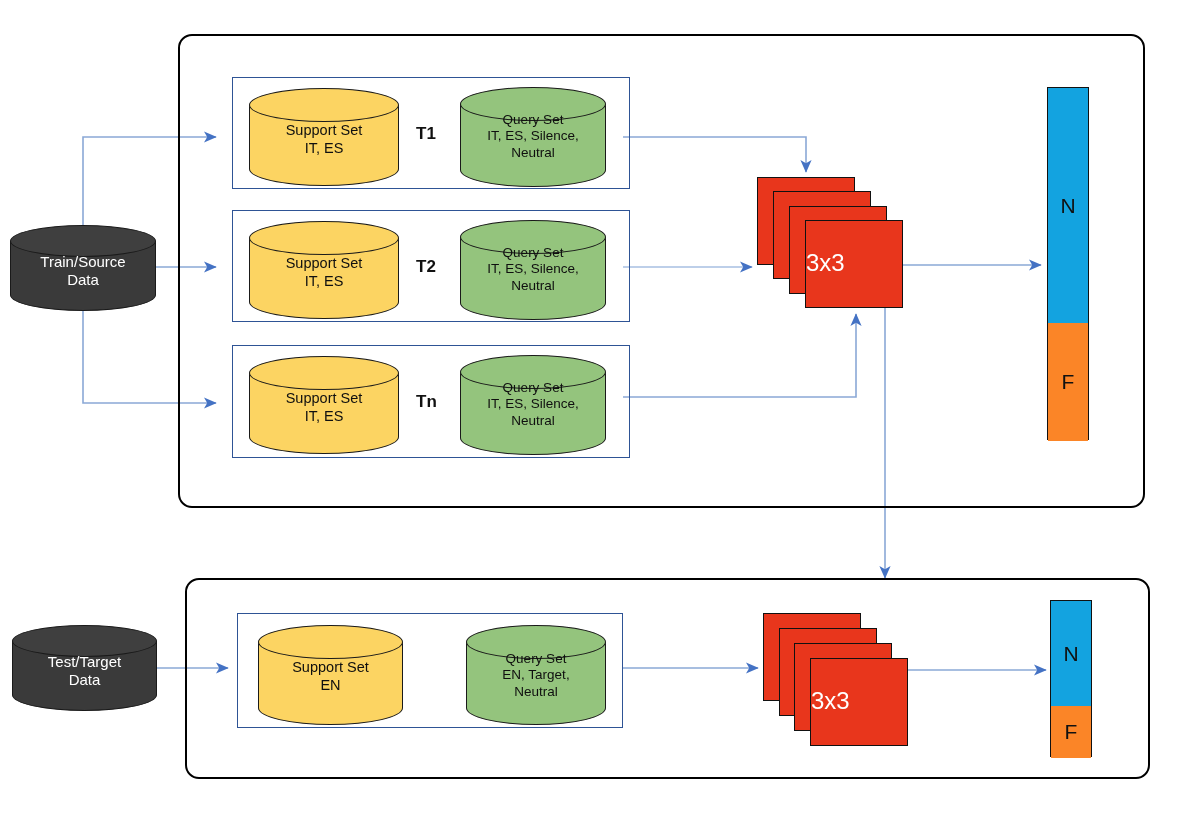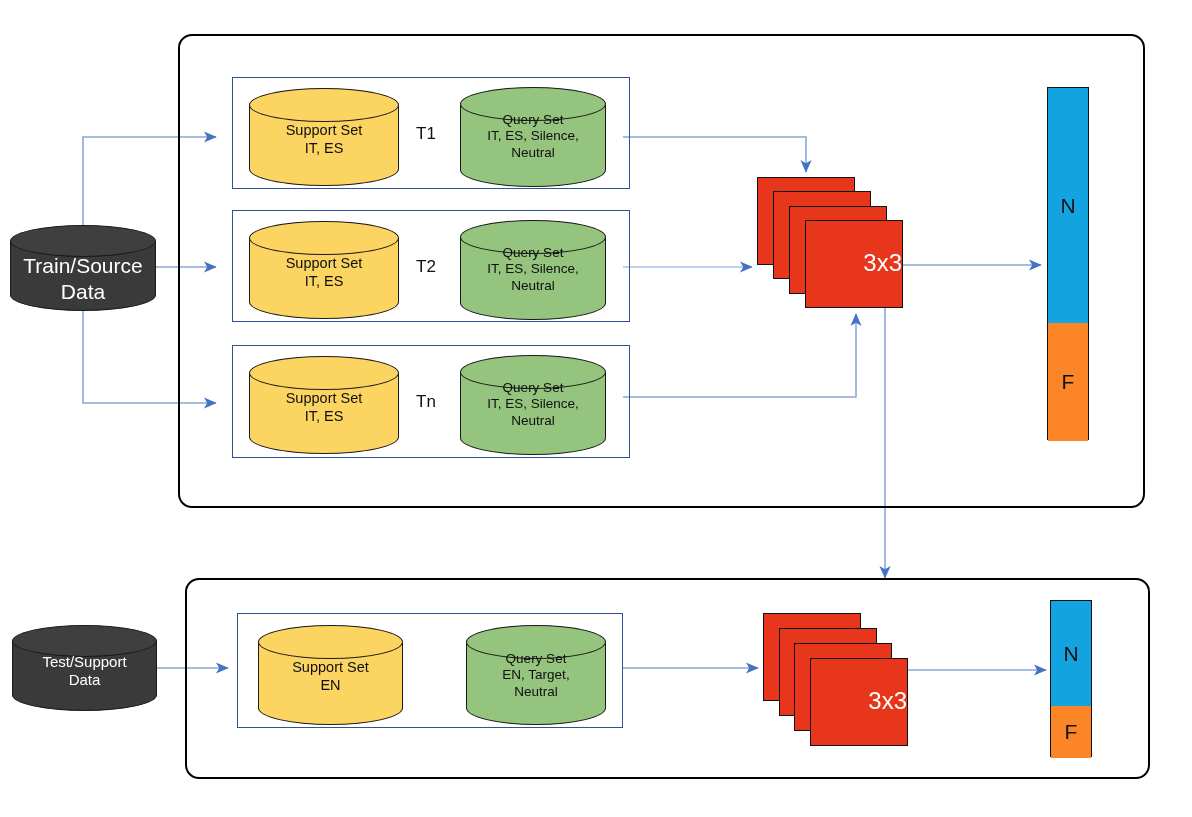--- a/index.html
+++ b/index.html
@@ -75,37 +75,37 @@
   .cyl.dark .body { background: #3a3a3a; }
   .cyl.dark .top-ell { background: #3f3f3f; }
   .cyl.dark .bot-ell { background: #3a3a3a; }
   .cyl.dark .label { color: #ffffff; }
   .cyl .label { color: #0f0f0f; }
 
   
   .task-id {
     position: absolute;
     font-size: 17px;
-    font-weight: normal;
+    font-weight: bold;
     color: #111111;
     font-family: "Liberation Sans", sans-serif;
   }
   
   .conv-sq {
     position: absolute;
     background: #e8361c;
     border: 1.5px solid #111111;
     box-sizing: border-box;
   }
   .conv-sq .kernel-label {
     position: absolute;
     left: 0; right: 0;
     top: 50%;
     transform: translateY(-52%);
-    text-align: right;
+    text-align: left;
     color: #ffffff;
     font-size: 24px;
     font-family: "Liberation Sans", sans-serif;
   }
   
   .cls-bar {
     position: absolute;
     box-sizing: border-box;
     border: 1.6px solid #111111;
   }
@@ -168,21 +168,21 @@
       <path d="M623,668 L758,668" marker-end="url(#ah)"></path>
 
       <path d="M908,670 L1046,670" marker-end="url(#ah)"></path>
     </g>
   </svg>
 
   <div class="cyl dark" id="cyl-train-source" style="left:10px; top:225px; width:146px; height:86px;">
     <div class="bot-ell" style="top:54px; height:32px;"></div>
     <div class="body" style="top:16px; height:54px;"></div>
     <div class="top-ell" style="top:0px; height:32px;"></div>
-    <div class="label" style="top:28px; font-size:21px;">
+    <div class="label" style="top:28px; font-size:15px;">
       <span>Train/Source</span><br>
       <span>Data</span>
     </div>
   </div>
 
   <div class="group-box" id="train-group" style="left:178px; top:34px; width:967px; height:474px;"></div>
 
   <div class="task-box" style="left:232px; top:77px; width:398px; height:112px;"></div>
 
   <div class="cyl yellow" style="left:249px; top:88px; width:150px; height:98px;">
@@ -270,21 +270,21 @@
     <div class="cls-seg blue" style="top:0px; height:235px;">N</div>
     <div class="cls-seg orange" style="top:235px; height:118px;">F</div>
   </div>
 
 
   <div class="cyl dark" id="cyl-test-target" style="left:12px; top:625px; width:145px; height:86px;">
     <div class="bot-ell" style="top:54px; height:32px;"></div>
     <div class="body" style="top:16px; height:54px;"></div>
     <div class="top-ell" style="top:0px; height:32px;"></div>
     <div class="label" style="top:28px; font-size:15px;">
-      <span>Test/Support</span><br>
+      <span>Test/Target</span><br>
       <span>Data</span>
     </div>
   </div>
 
   <div class="group-box" id="test-group" style="left:185px; top:578px; width:965px; height:201px;"></div>
 
   <div class="task-box" style="left:237px; top:613px; width:386px; height:115px;"></div>
 
   <div class="cyl yellow" style="left:258px; top:625px; width:145px; height:100px;">
     <div class="bot-ell" style="top:66px; height:34px;"></div>

